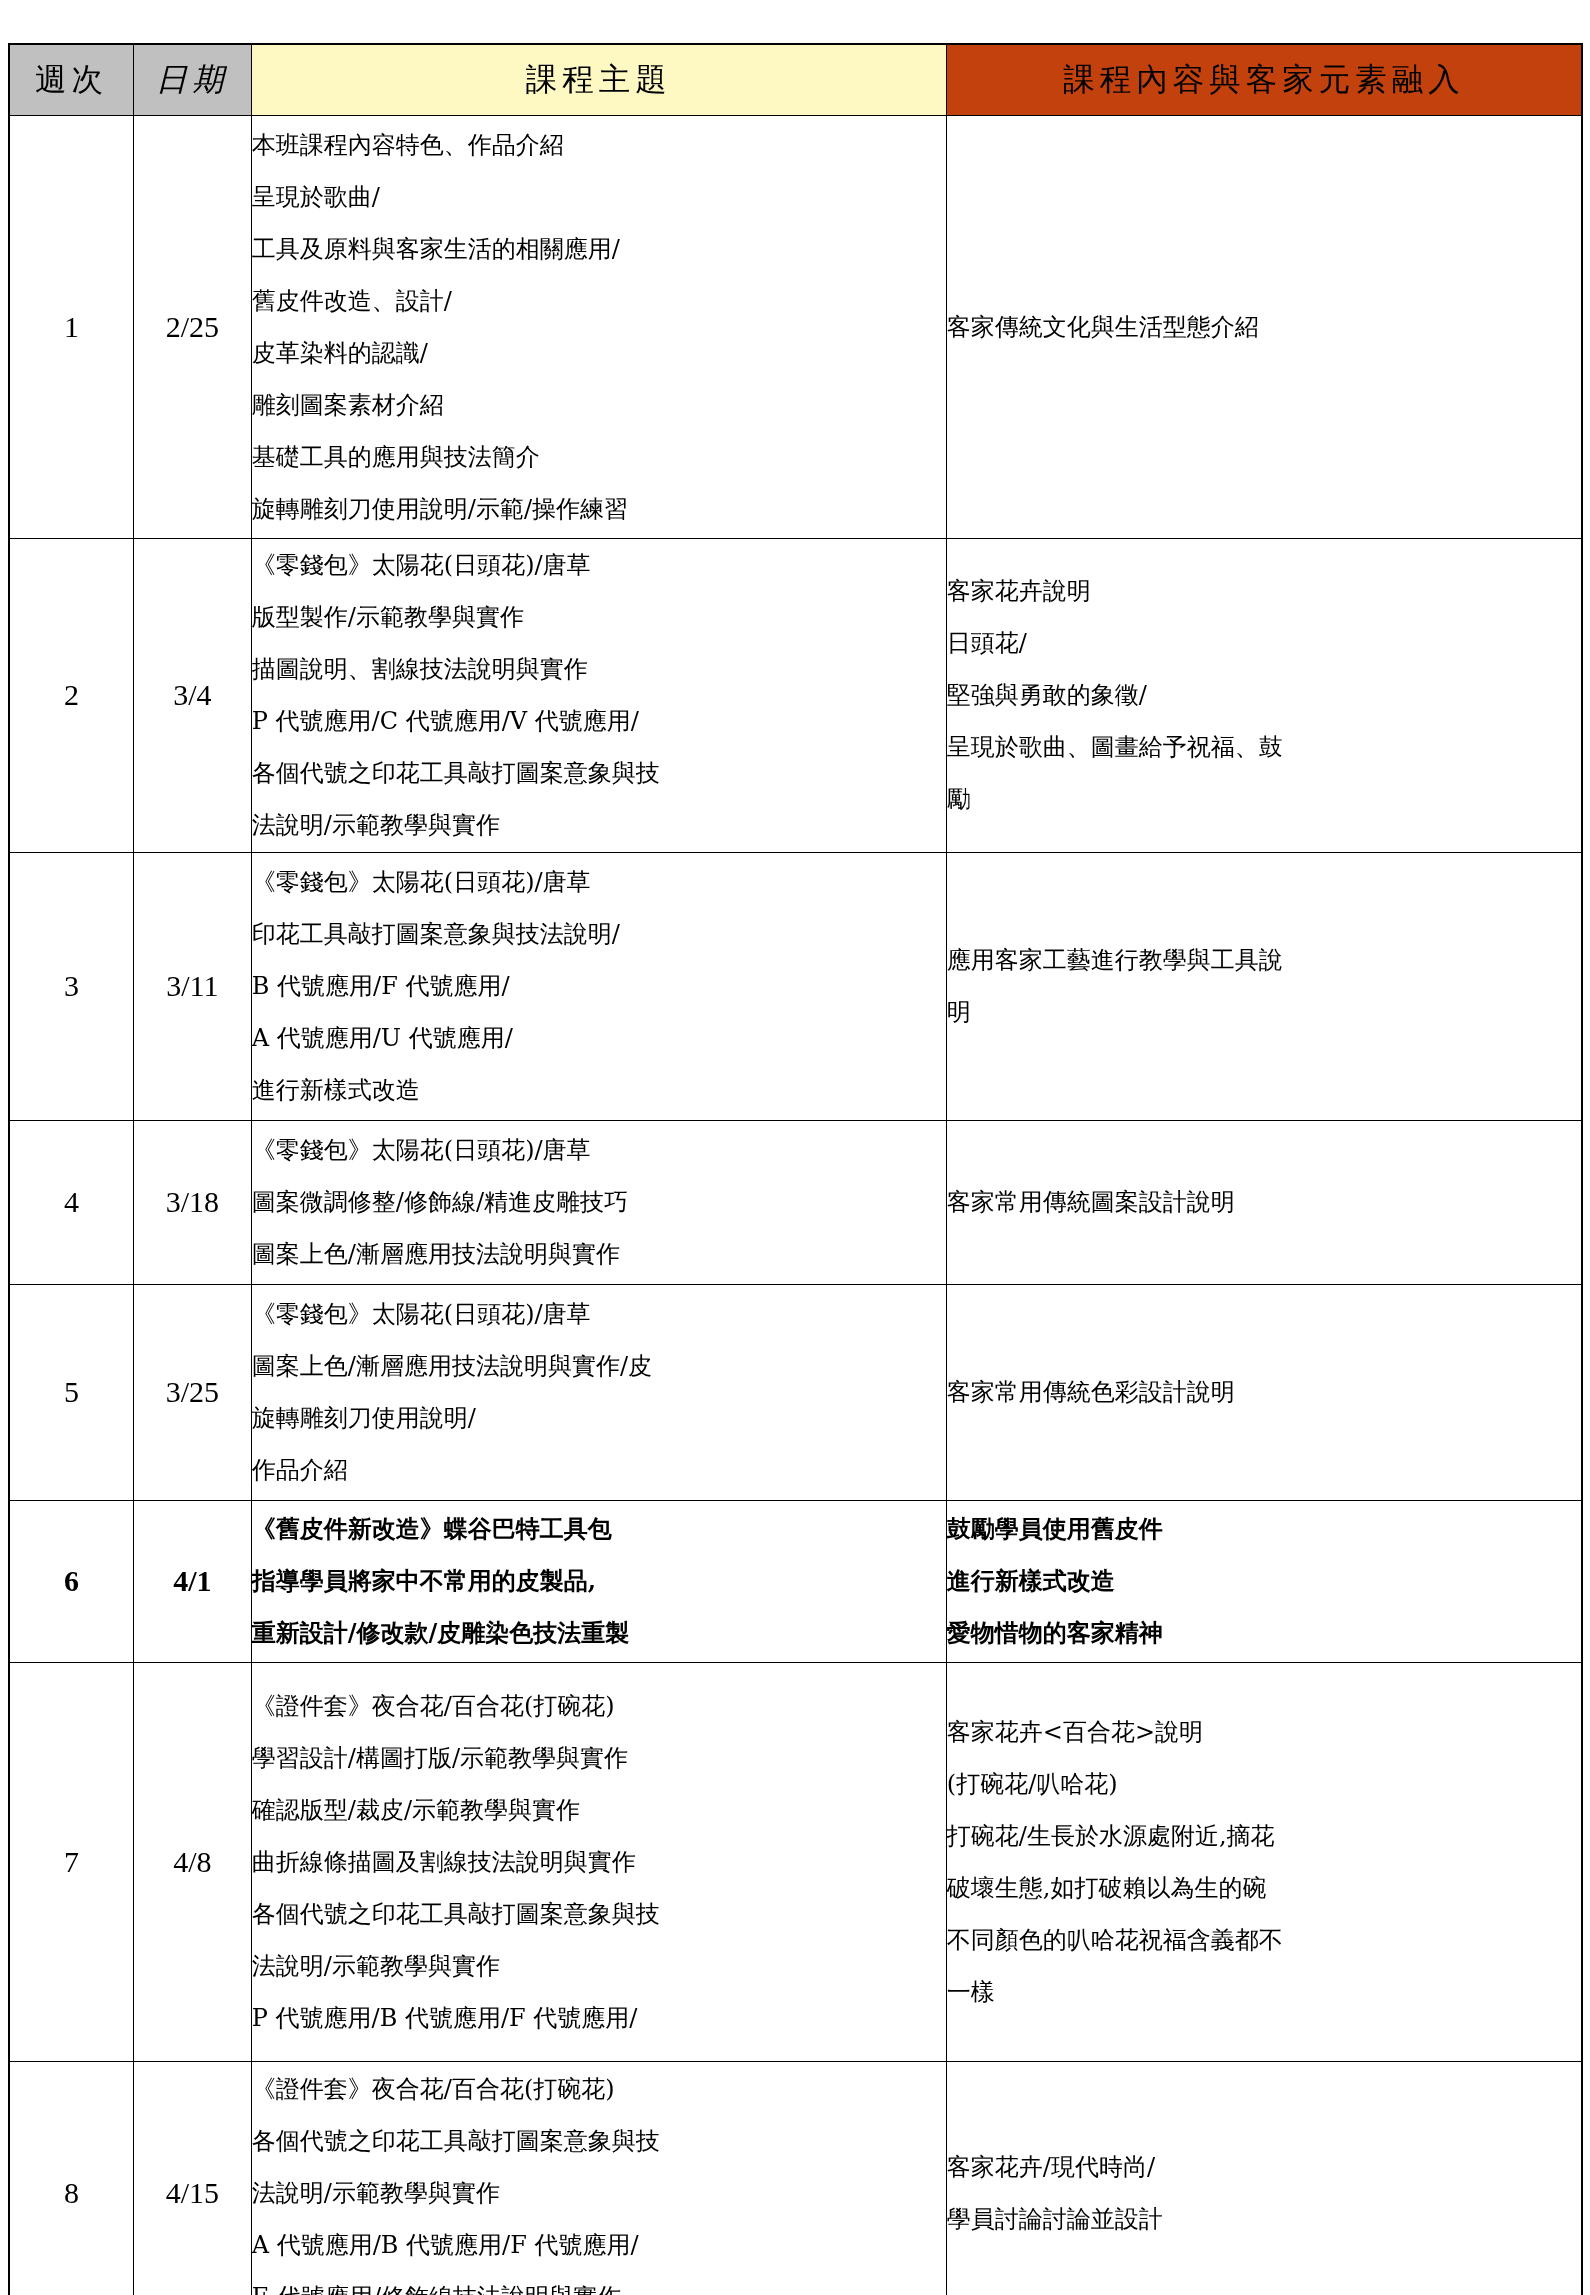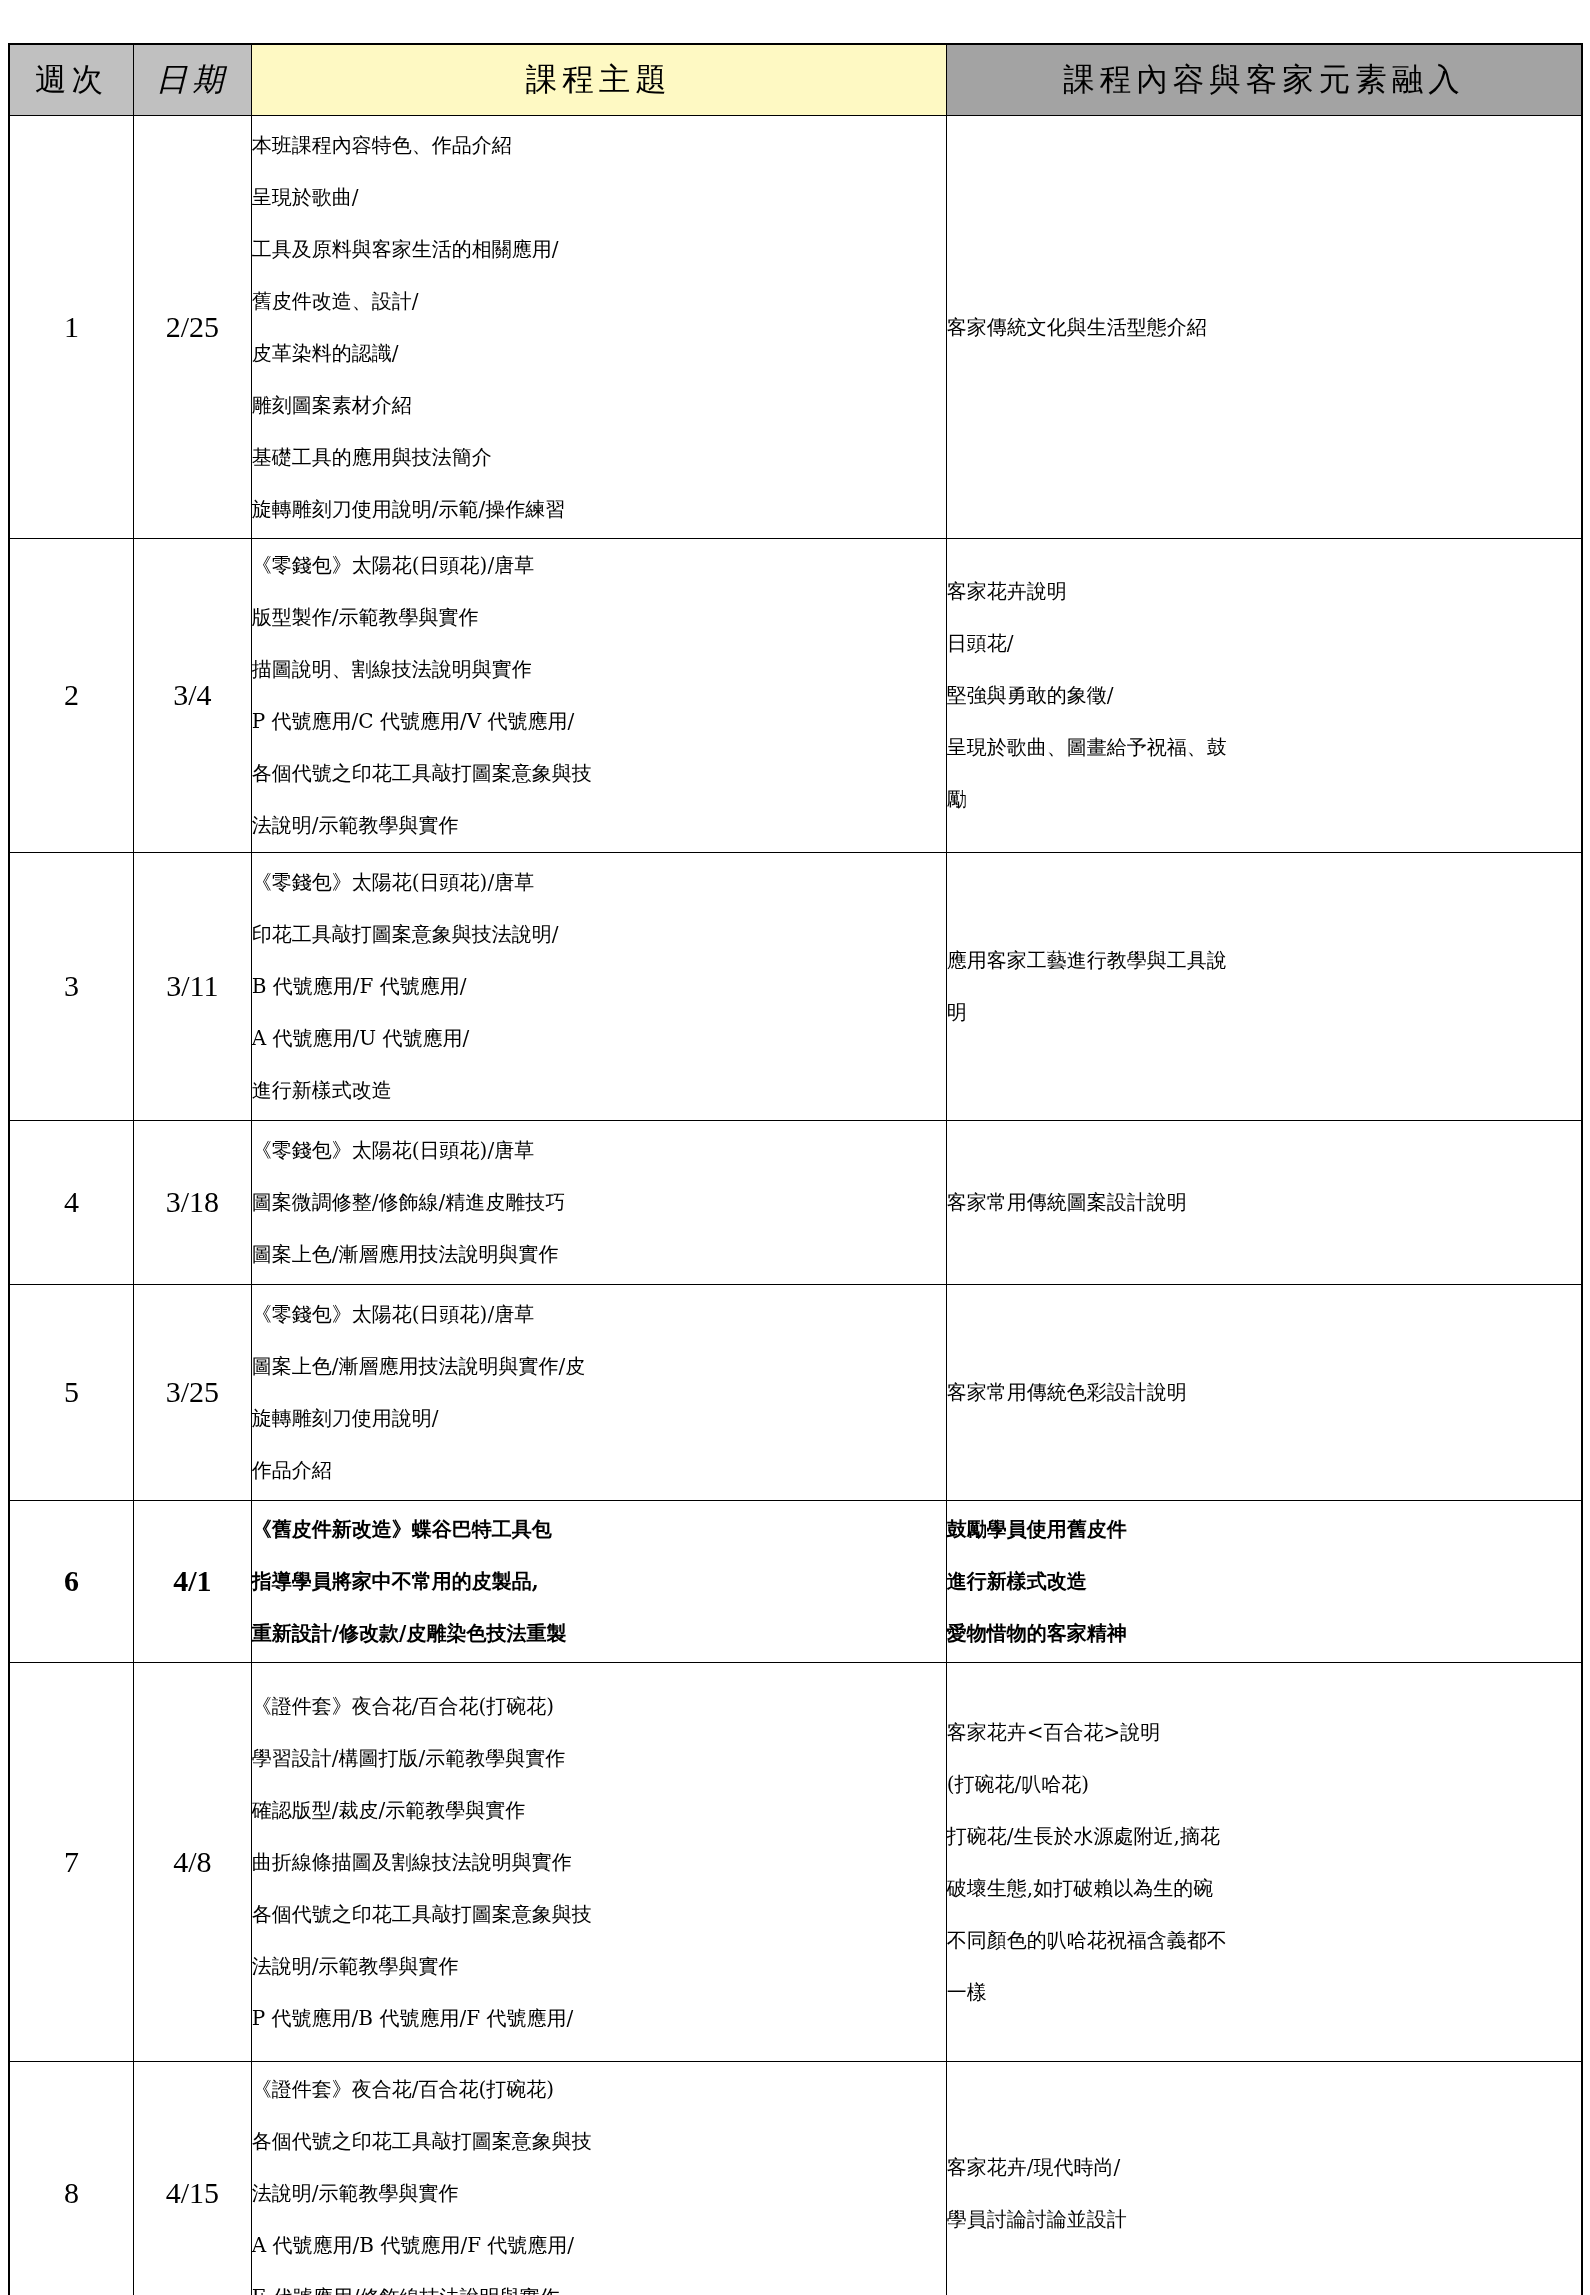--- a/index.html
+++ b/index.html
@@ -43,21 +43,21 @@
   }
   .c-topic {
     padding-left: 11.6px;
     padding-right: 5px;
   }
   .c-content {
     padding-left: 41px;
     padding-right: 8.3px;
   }
   .c-topic, .c-content {
-    font-size: 20px;
+    font-size: 24px;
   }
   .line {
     line-height: 52px;
     white-space: nowrap;
   }
   
   .row-1 td { height: 422px; }
   .row-2 td { height: 313px; }
   .row-3 td { height: 267px; }
   .row-4 td { height: 163px; }
@@ -75,21 +75,21 @@
       <col style="width:124px">
       <col style="width:118px">
       <col style="width:695px">
       <col style="width:636px">
     </colgroup>
     <thead>
       <tr>
         <th style="background: rgb(192, 192, 192);">週次</th>
         <th style="background: rgb(192, 192, 192); font-style: italic;">日期</th>
         <th style="background: #fef9c3;">課程主題</th>
-        <th style="background: #a3a3a3;">課程內容與客家元素融入</th>
+        <th style="background: #c2410c;">課程內容與客家元素融入</th>
       </tr>
     </thead>
     <tbody id="table-body">
         <tr class="row-1">
     <td class="c-week">1</td>
     <td class="c-date">2/25</td>
     <td class="c-topic">
             <div class="line">本班課程內容特色、作品介紹</div>
             <div class="line">呈現於歌曲/</div>
             <div class="line">工具及原料與客家生活的相關應用/</div>

